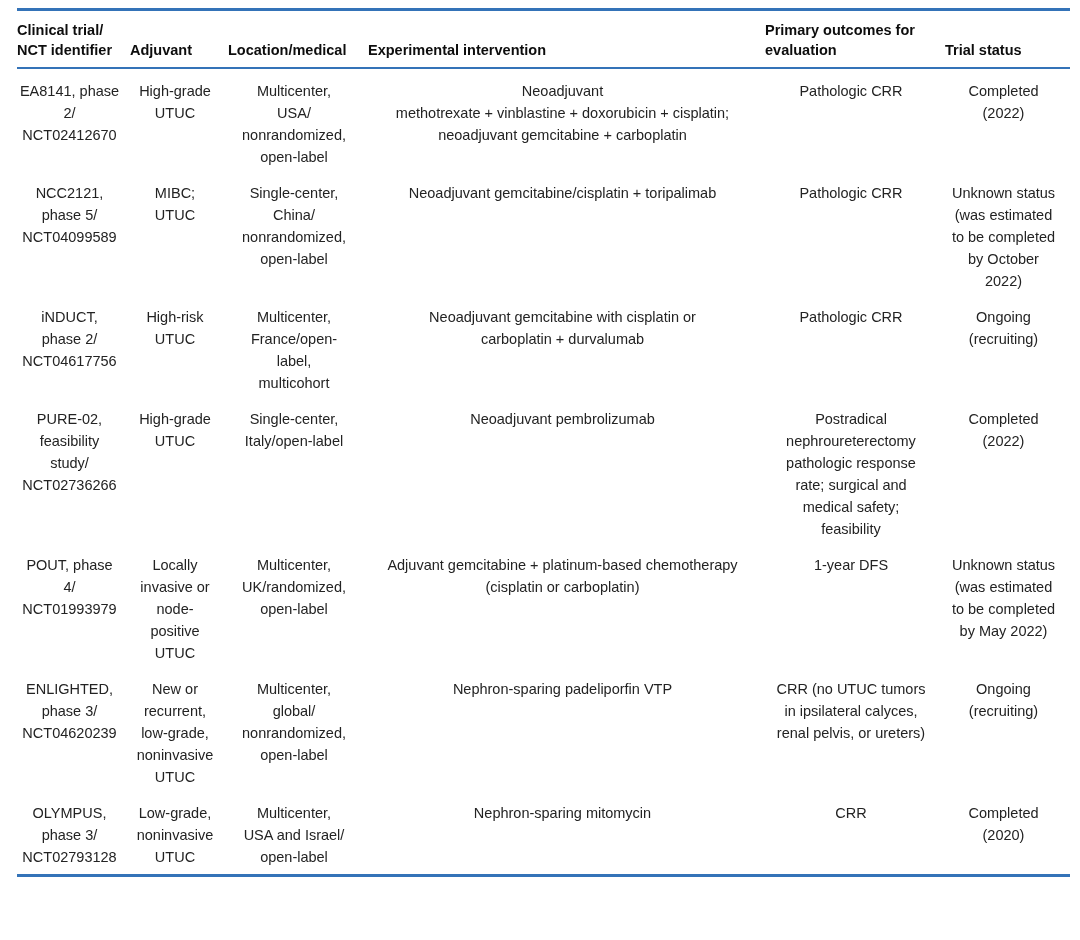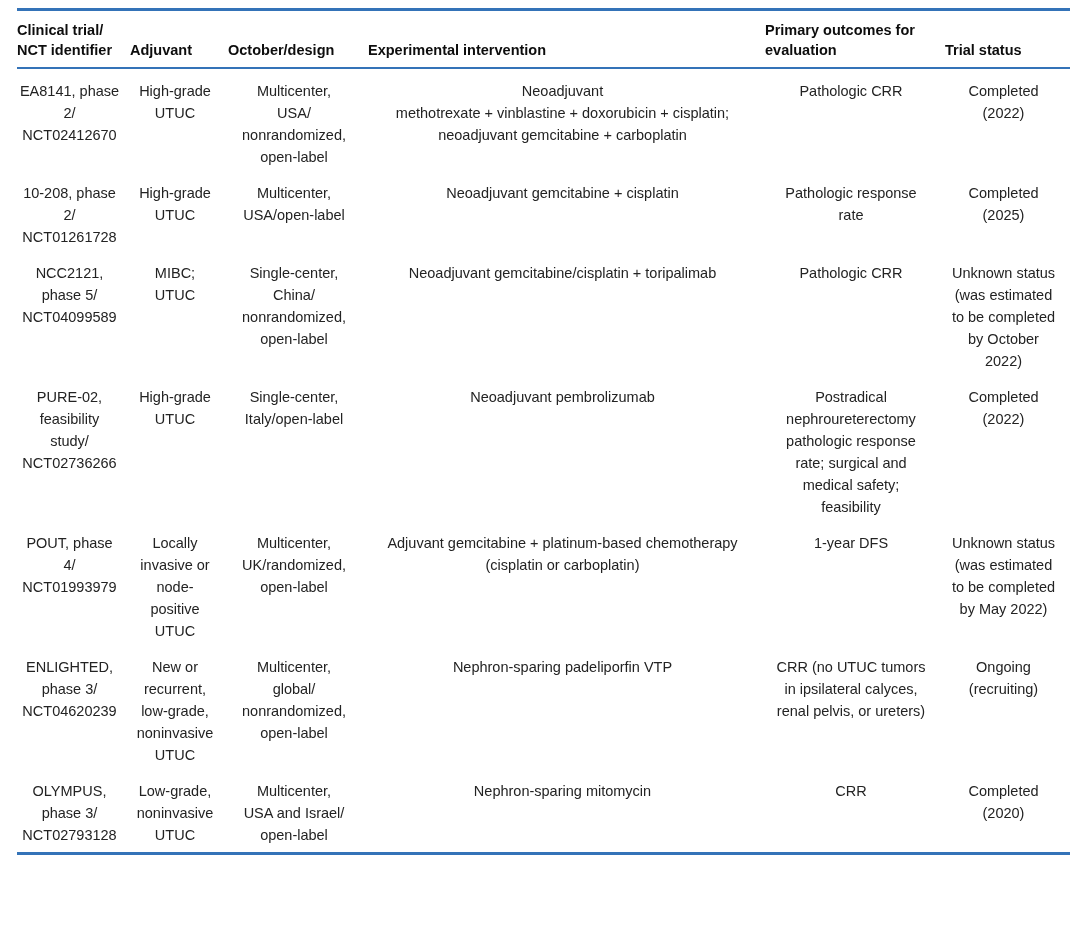--- a/index.html
+++ b/index.html
@@ -66,21 +66,21 @@
         <col class="c3">
         <col class="c4">
         <col class="c5">
         <col class="c6">
     </colgroup>
     <thead>
       <tr>
         <th>Clinical trial/
 NCT identifier</th>
         <th>Adjuvant</th>
-        <th>October/design</th>
+        <th>Location/medical</th>
         <th>Experimental intervention</th>
         <th>Primary outcomes for
 evaluation</th>
         <th>Trial status</th>
       </tr>
     </thead>
     <tbody>
         <tr>
           <td>EA8141, phase
 2/
@@ -92,50 +92,52 @@
 nonrandomized,
 open-label</td>
           <td>Neoadjuvant
 methotrexate + vinblastine + doxorubicin + cisplatin;
 neoadjuvant gemcitabine + carboplatin</td>
           <td>Pathologic CRR</td>
           <td>Completed
 (2022)</td>
         </tr>
         <tr>
-          <td>10-208, phase
-2/
-NCT01261728</td>
-          <td>High-grade
-UTUC</td>
-          <td>Multicenter,
-USA/open-label</td>
-          <td>Neoadjuvant gemcitabine + cisplatin</td>
-          <td>Pathologic response
-rate</td>
-          <td>Completed
-(2025)</td>
-        </tr>
-        <tr>
           <td>NCC2121,
 phase 5/
 NCT04099589</td>
           <td>MIBC;
 UTUC</td>
           <td>Single-center,
 China/
 nonrandomized,
 open-label</td>
           <td>Neoadjuvant gemcitabine/cisplatin + toripalimab</td>
           <td>Pathologic CRR</td>
           <td>Unknown status
 (was estimated
 to be completed
 by October
 2022)</td>
+        </tr>
+        <tr>
+          <td>iNDUCT,
+phase 2/
+NCT04617756</td>
+          <td>High-risk
+UTUC</td>
+          <td>Multicenter,
+France/open-
+label,
+multicohort</td>
+          <td>Neoadjuvant gemcitabine with cisplatin or
+carboplatin + durvalumab</td>
+          <td>Pathologic CRR</td>
+          <td>Ongoing
+(recruiting)</td>
         </tr>
         <tr>
           <td>PURE-02,
 feasibility
 study/
 NCT02736266</td>
           <td>High-grade
 UTUC</td>
           <td>Single-center,
 Italy/open-label</td>

